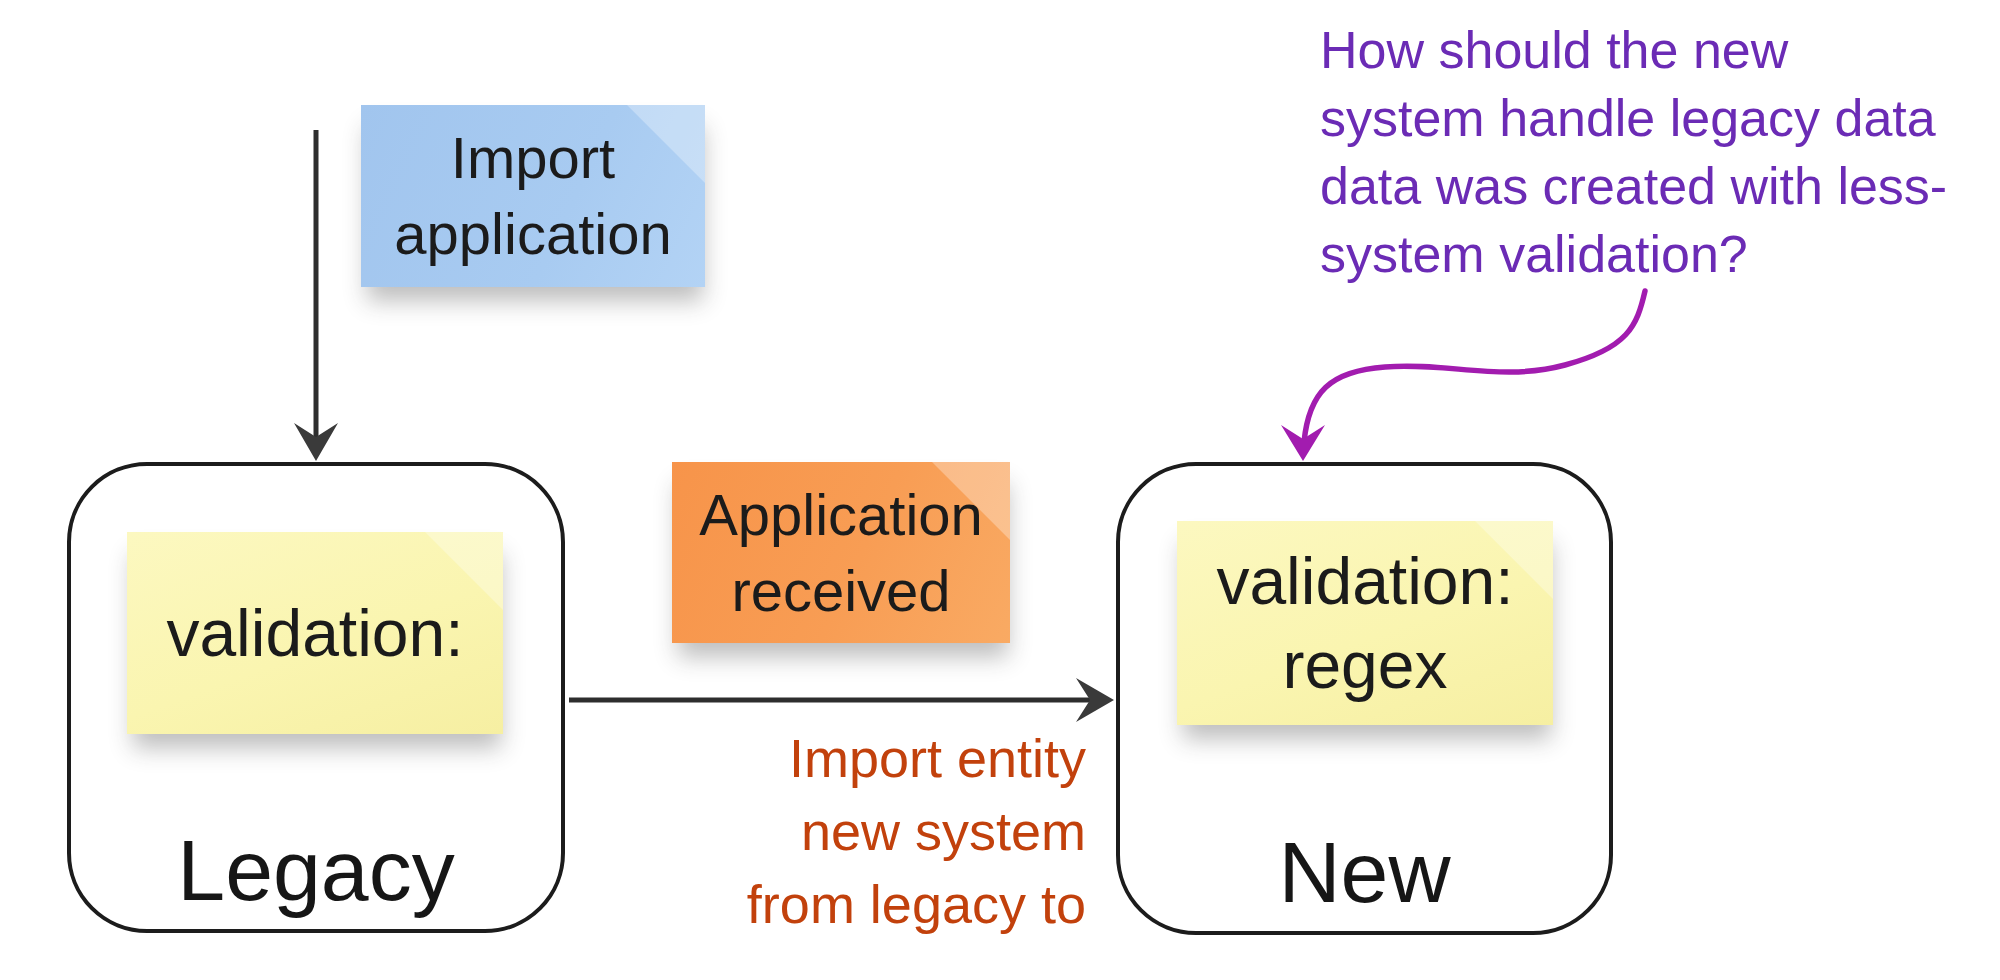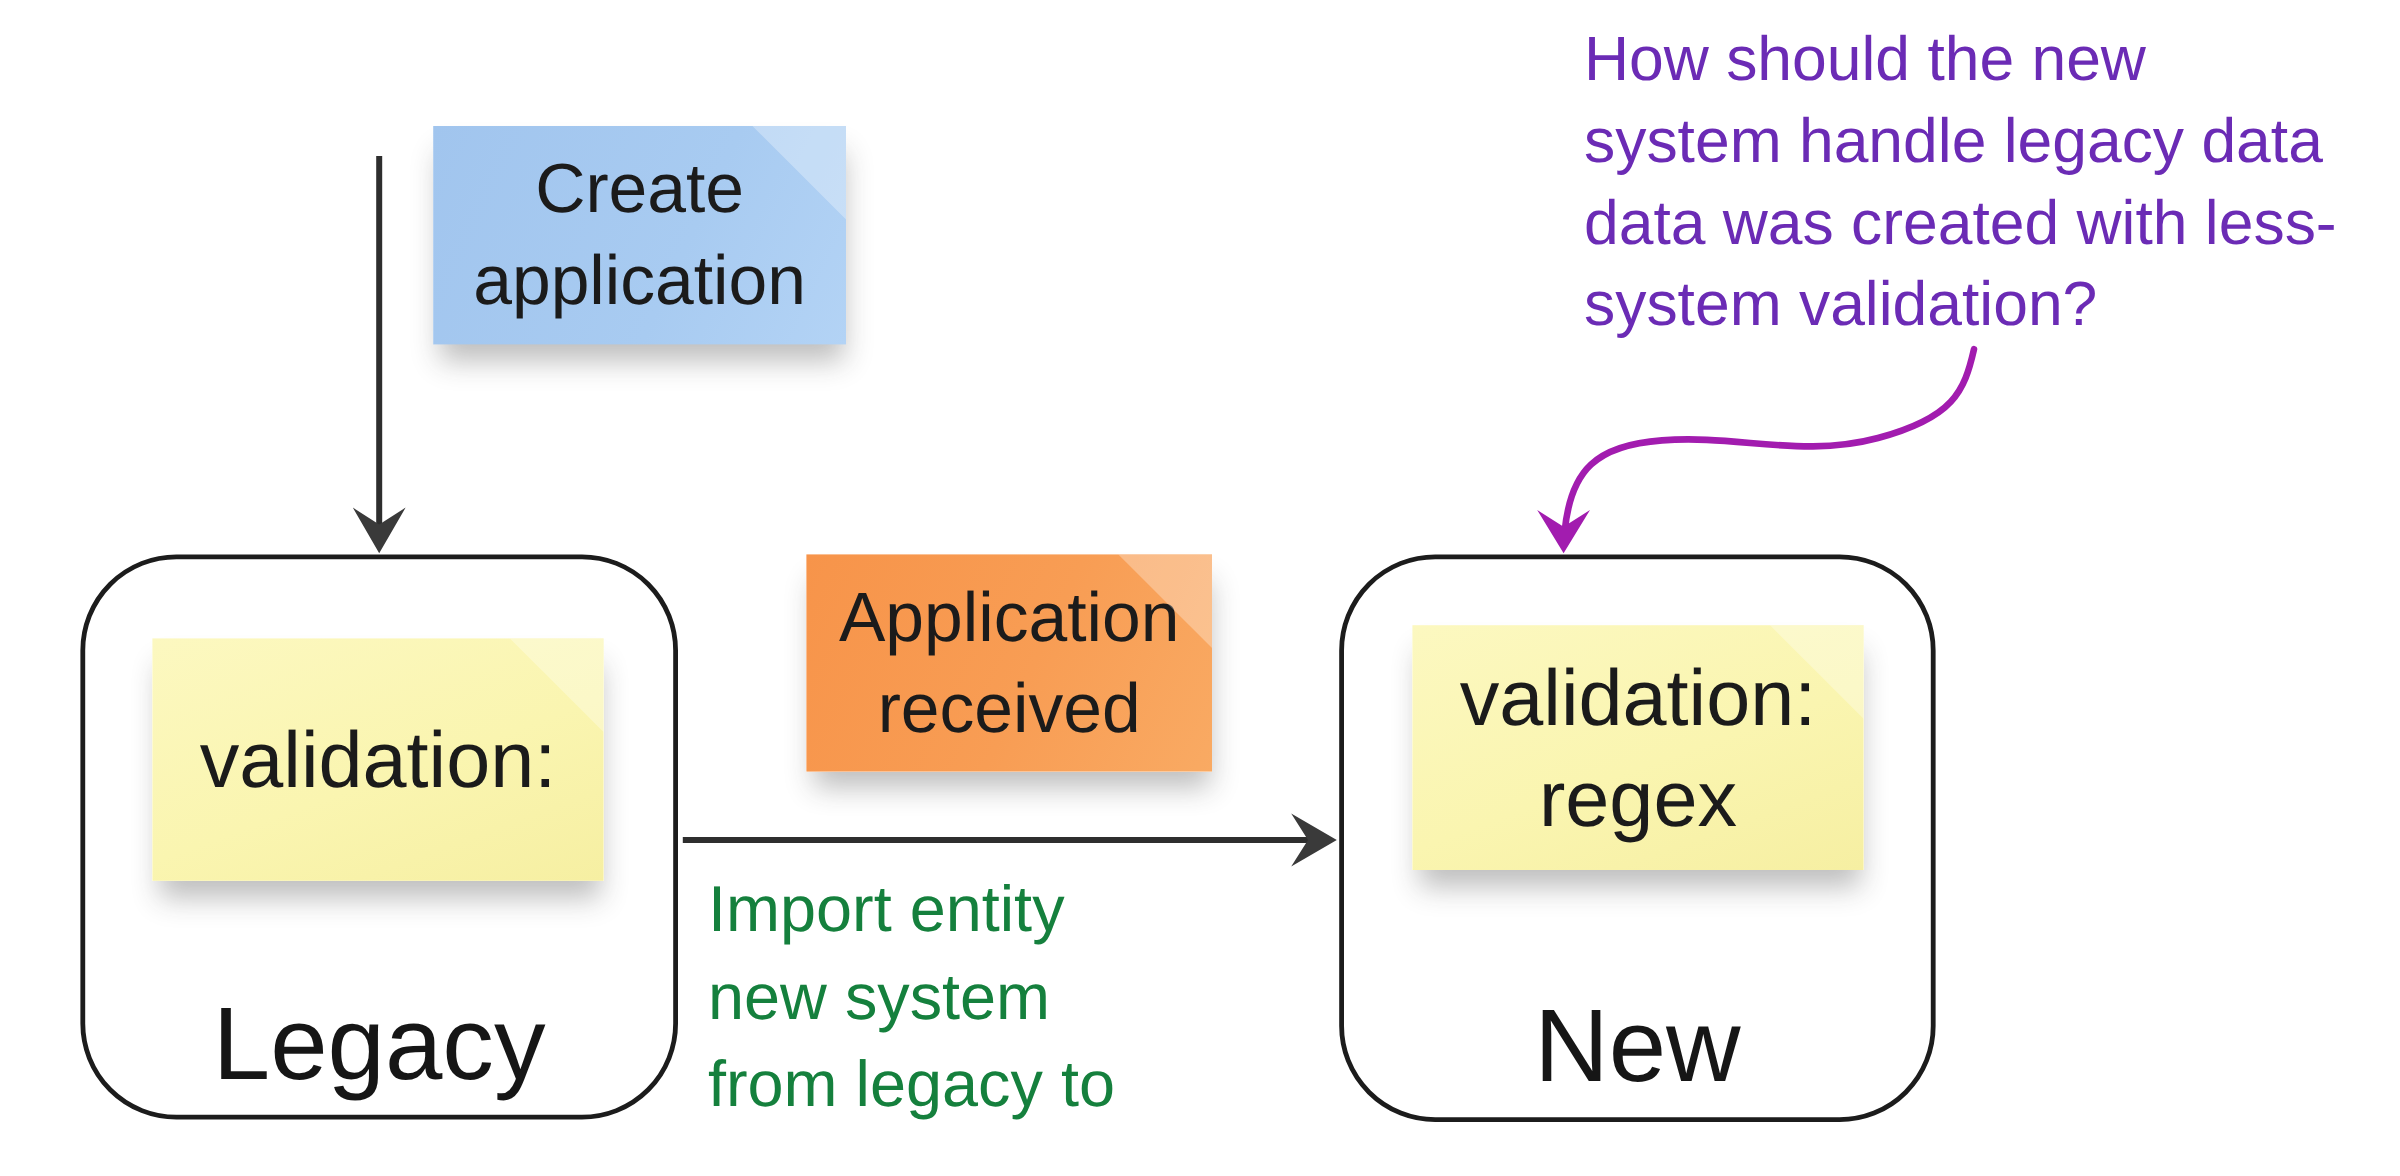--- a/index.html
+++ b/index.html
@@ -57,22 +57,22 @@
   .box-new{left:1116px;top:462px;width:497px;height:473px;}
   .sysbox .syslabel{
     position:absolute;left:0;right:0;bottom:14px;
     text-align:center;
     font-size:86px;line-height:1.05;
     color:#161616;
   }
   
   .edge-label{
     position:absolute;left:590px;top:722px;width:496px;
-    text-align:left;
-    color:#15803d;
+    text-align:right;
+    color:#c2410c;
     font-size:54px;line-height:73px;
   }
   
   .question{
     position:absolute;left:1320px;top:16px;width:660px;
     text-align:left;
     color:#6b2bb5;
     font-size:52px;line-height:68px;
     font-weight:500;
   }
@@ -98,21 +98,21 @@
 
   <div class="sysbox box-legacy">
     <div class="syslabel">Legacy</div>
   </div>
 
   <div class="sysbox box-new">
     <div class="syslabel">New</div>
   </div>
 
   <div class="note note-blue">
-    <span class="ln">Create</span>
+    <span class="ln">Import</span>
     <span class="ln">application</span>
   </div>
 
   <div class="note note-orange">
     <span class="ln">Application</span>
     <span class="ln">received</span>
   </div>
 
   <div class="note note-yellow1">
     <span class="ln">validation:</span>

